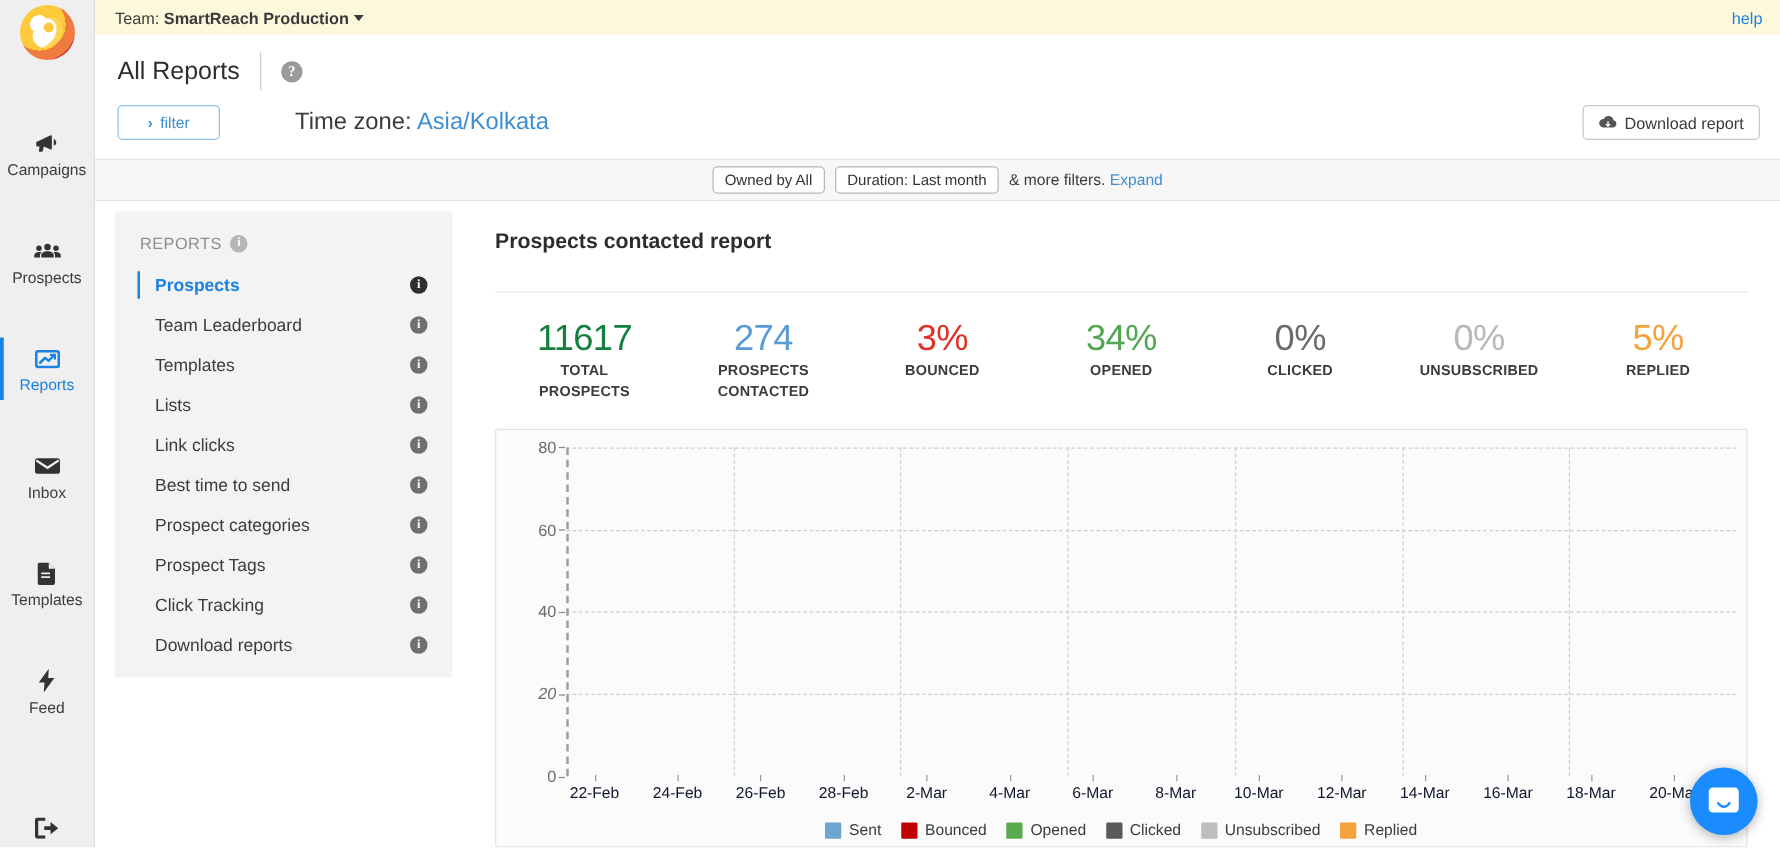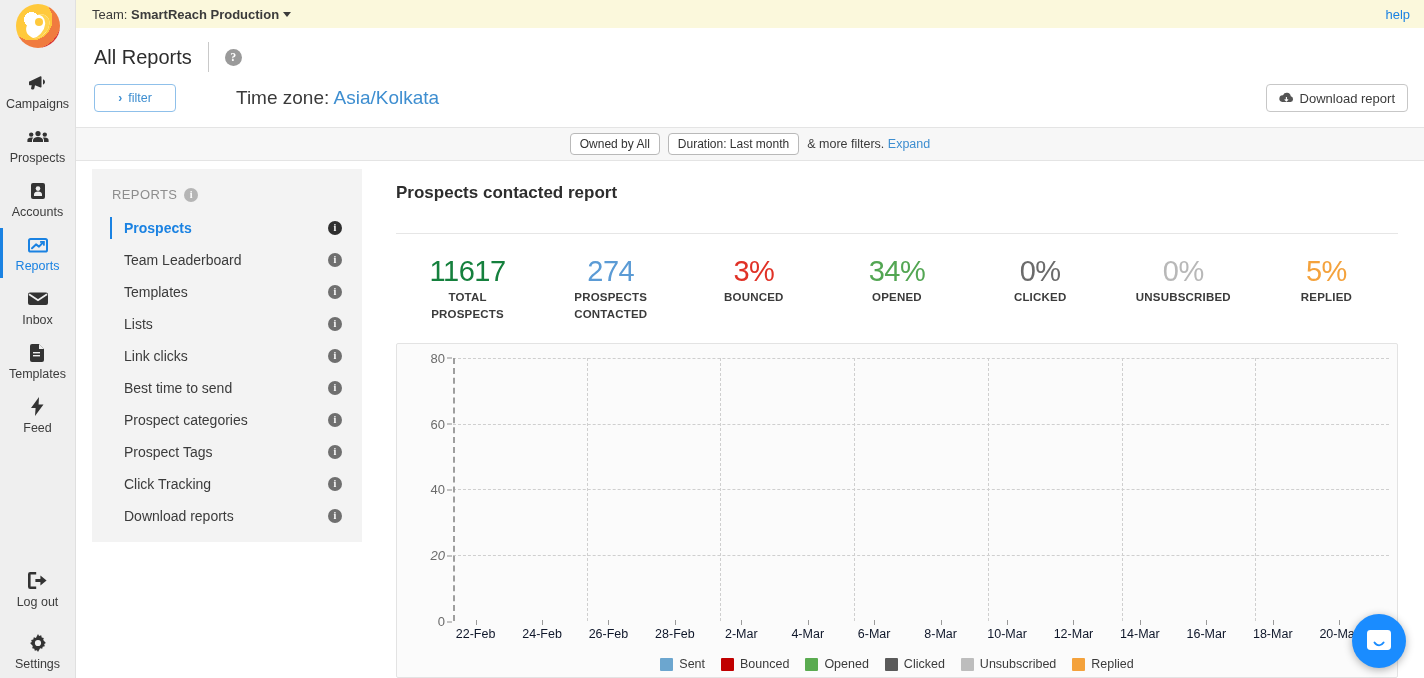--- a/index.html
+++ b/index.html
@@ -12,20 +12,21 @@
   #app { position: relative; width: 1424px; height: 678px; display: flex; }
 
   
   .rail {
     width: 76px; height: 678px;
     background: #efefef;
     border-right: 1px solid #e0e0e0;
     display: flex; flex-direction: column; align-items: center;
     flex: 0 0 76px;
     position: relative;
+    gap: 32px;
   }
   .logo {
     width: 44px; height: 44px; border-radius: 50%;
     margin-top: 4px; margin-bottom: 16px;
     background: radial-gradient(circle at 35% 35%, #ffffff 0 18%, #ffc93c 18% 52%, #f07b3f 52% 74%, #d83636 74% 100%);
     position: relative; overflow: hidden; flex: 0 0 44px;
   }
   .logo::after {
     content: ""; position: absolute; left: 12px; top: 9px;
     width: 20px; height: 26px; border-radius: 50% 50% 45% 45%;
@@ -216,30 +217,20 @@
         <svg width="22" height="14" viewBox="0 0 22 14">
             <circle cx="11" cy="3.6" r="2.6" fill="#333"></circle>
             <circle cx="4.2" cy="4.6" r="2.2" fill="#333"></circle>
             <circle cx="17.8" cy="4.6" r="2.2" fill="#333"></circle>
             <path fill="#333" d="M11 7c-3 0-5 1.5-5 3.3V12h10v-1.7C16 8.5 14 7 11 7zM4.2 7.6C2 7.6.4 8.7.4 10.1V12H5v-1.7c0-1 .5-1.9 1.3-2.5-.6-.14-1.3-.2-2.1-.2zM17.8 7.6c-.8 0-1.5.06-2.1.2.8.6 1.3 1.5 1.3 2.5V12h4.6v-1.9c0-1.4-1.6-2.5-3.8-2.5z"></path>
           </svg>
       </span>
       <span>Prospects</span>
     </div>
 
-    <div class="rail-item">
-      <span class="ri-ico">
-        <svg width="16" height="18" viewBox="0 0 16 18">
-            <rect x="1" y="1" width="14" height="16" rx="2" fill="#333"></rect>
-            <circle cx="8" cy="6.6" r="2.3" fill="#efefef"></circle>
-            <path fill="#efefef" d="M8 9.6c-2.4 0-4 1.3-4 2.7V14h8v-1.7c0-1.4-1.6-2.7-4-2.7z"></path>
-          </svg>
-      </span>
-      <span>Accounts</span>
-    </div>
 
     <div class="rail-item active">
       <span class="ri-ico">
         <svg width="20" height="17" viewBox="0 0 20 17">
             <rect x="1" y="3" width="18" height="12.5" rx="1.6" fill="none" stroke="#1a82e2" stroke-width="2"></rect>
             <path d="M4 12.2 8 8.4l3 2.2 4.2-4.4" fill="none" stroke="#1a82e2" stroke-width="2" stroke-linecap="round" stroke-linejoin="round"></path>
             <path d="M12.8 5.9h3.1v3" fill="none" stroke="#1a82e2" stroke-width="1.8" stroke-linecap="round"></path>
           </svg>
       </span>
       <span>Reports</span>

